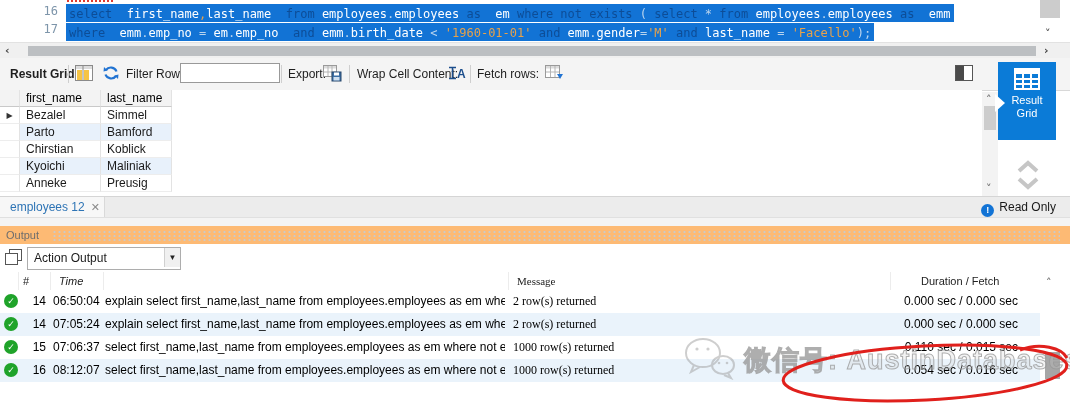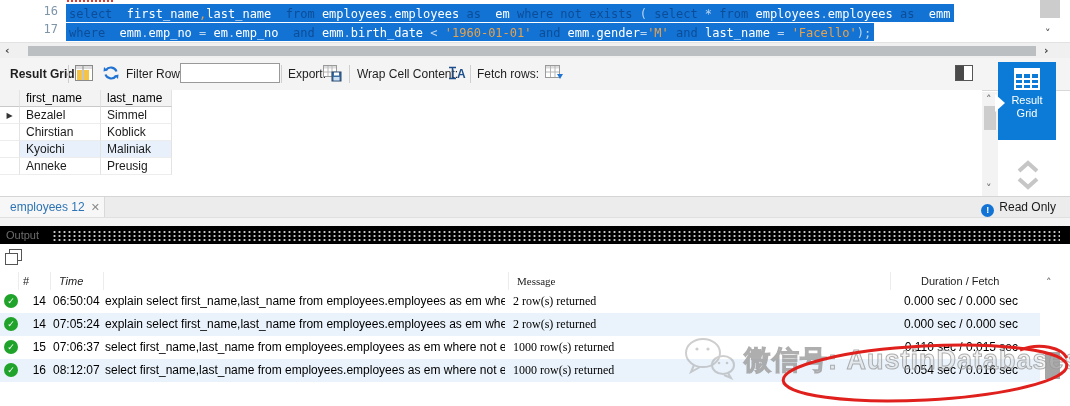--- a/index.html
+++ b/index.html
@@ -51,21 +51,21 @@
   
   #tabbar{left:0;top:196px;width:1070px;height:21px;background:#ececec;border-top:1px solid #d5d5d5;}
   #restab{left:0;top:0;width:94px;height:21px;background:#f7f7f7;border-right:1px solid #d9d9d9;
           font-size:12px;color:#2e74b5;line-height:21px;padding-left:10px;}
   #restab .x{color:#8a8a8a;margin-left:6px;font-size:11px;}
   #readonly{right:14px;top:3px;font-size:12px;color:#1a1a1a;}
   #ro-icon{display:inline-block;width:13px;height:13px;border-radius:50%;background:#1273d5;color:#fff;
            font:bold 9px/13px "Liberation Sans",sans-serif;text-align:center;vertical-align:-2px;margin-right:5px;}
   
   #outgap{left:0;top:217px;width:1070px;height:9px;background:#f4f4f4;border-top:1px solid #e0e0e0;}
-  #outtitle{left:0;top:226px;width:1070px;height:18px;background:#000000;}
+  #outtitle{left:0;top:226px;width:1070px;height:18px;background:#fdba74;}
   #outtitle .t{left:6px;top:3px;font-size:11px;color:#6d6d6d;}
   #outdots{left:52px;right:10px;top:4px;height:11px;
            background-image:radial-gradient(circle,#c9c9c9 1px,transparent 1.2px);background-size:5px 4px;}
   #actionrow{left:0;top:244px;width:1070px;height:28px;background:#fff;}
   #dropdown{left:27px;top:3px;width:152px;height:21px;border:1px solid #adadad;background:#fff;font-size:12px;}
   #dropdown .v{position:absolute;left:6px;top:3px;}
   #dd-btn{position:absolute;right:0;top:0;width:15px;height:19px;background:#f0f0f0;border-left:1px solid #d0d0d0;
           text-align:center;font-size:8px;color:#222;line-height:19px;}
   
   .ohead{left:0;top:272px;width:1040px;height:18px;background:#fff;font-size:11px;color:#222;}
@@ -184,20 +184,25 @@
     <div class="g-c g-c1">first_name</div>
     <div class="g-c g-c2">last_name</div>
   </div>
   <div class="g-row">
     <div class="g-c g-c0">▶</div>
     <div class="g-c g-c1">Bezalel</div>
     <div class="g-c g-c2">Simmel</div>
   </div>
   <div class="g-row">
     <div class="g-c g-c0"></div>
+    <div class="g-c g-c1 g-alt">Parto</div>
+    <div class="g-c g-c2 g-alt">Bamford</div>
+  </div>
+  <div class="g-row">
+    <div class="g-c g-c0"></div>
     <div class="g-c g-c1">Chirstian</div>
     <div class="g-c g-c2">Koblick</div>
   </div>
   <div class="g-row">
     <div class="g-c g-c0"></div>
     <div class="g-c g-c1 g-alt">Kyoichi</div>
     <div class="g-c g-c2 g-alt">Maliniak</div>
   </div>
   <div class="g-row">
     <div class="g-c g-c0"></div>
@@ -252,20 +257,24 @@
   <div id="outdots" class="abs"></div>
 </div>
 
 <div id="actionrow" class="abs">
   <span class="abs" style="left:5px;top:5px;">
     <svg width="17" height="16">
         <rect x="4.5" y="0.5" width="12" height="11" fill="#fff" stroke="#555"></rect>
       <rect x="0.5" y="4.5" width="12" height="11" fill="#fff" stroke="#555"></rect>
       </svg>
   </span>
+  <div id="dropdown" class="abs">
+    <span class="v">Action Output</span>
+    <span id="dd-btn">▼</span>
+  </div>
 </div>
 
 <div class="abs ohead">
   <div class="osep" style="left:18px;"></div>
     <div class="osep" style="left:50px;"></div>
   <div class="osep" style="left:103px;"></div>
     <div class="osep" style="left:508px;"></div>
   <div class="osep" style="left:890px;"></div>
   <div class="oc oc-num" style="text-align:left;left:23px;">#</div>
   <div class="oc oc-time" style="left:59px;font-style:italic;">Time</div>

